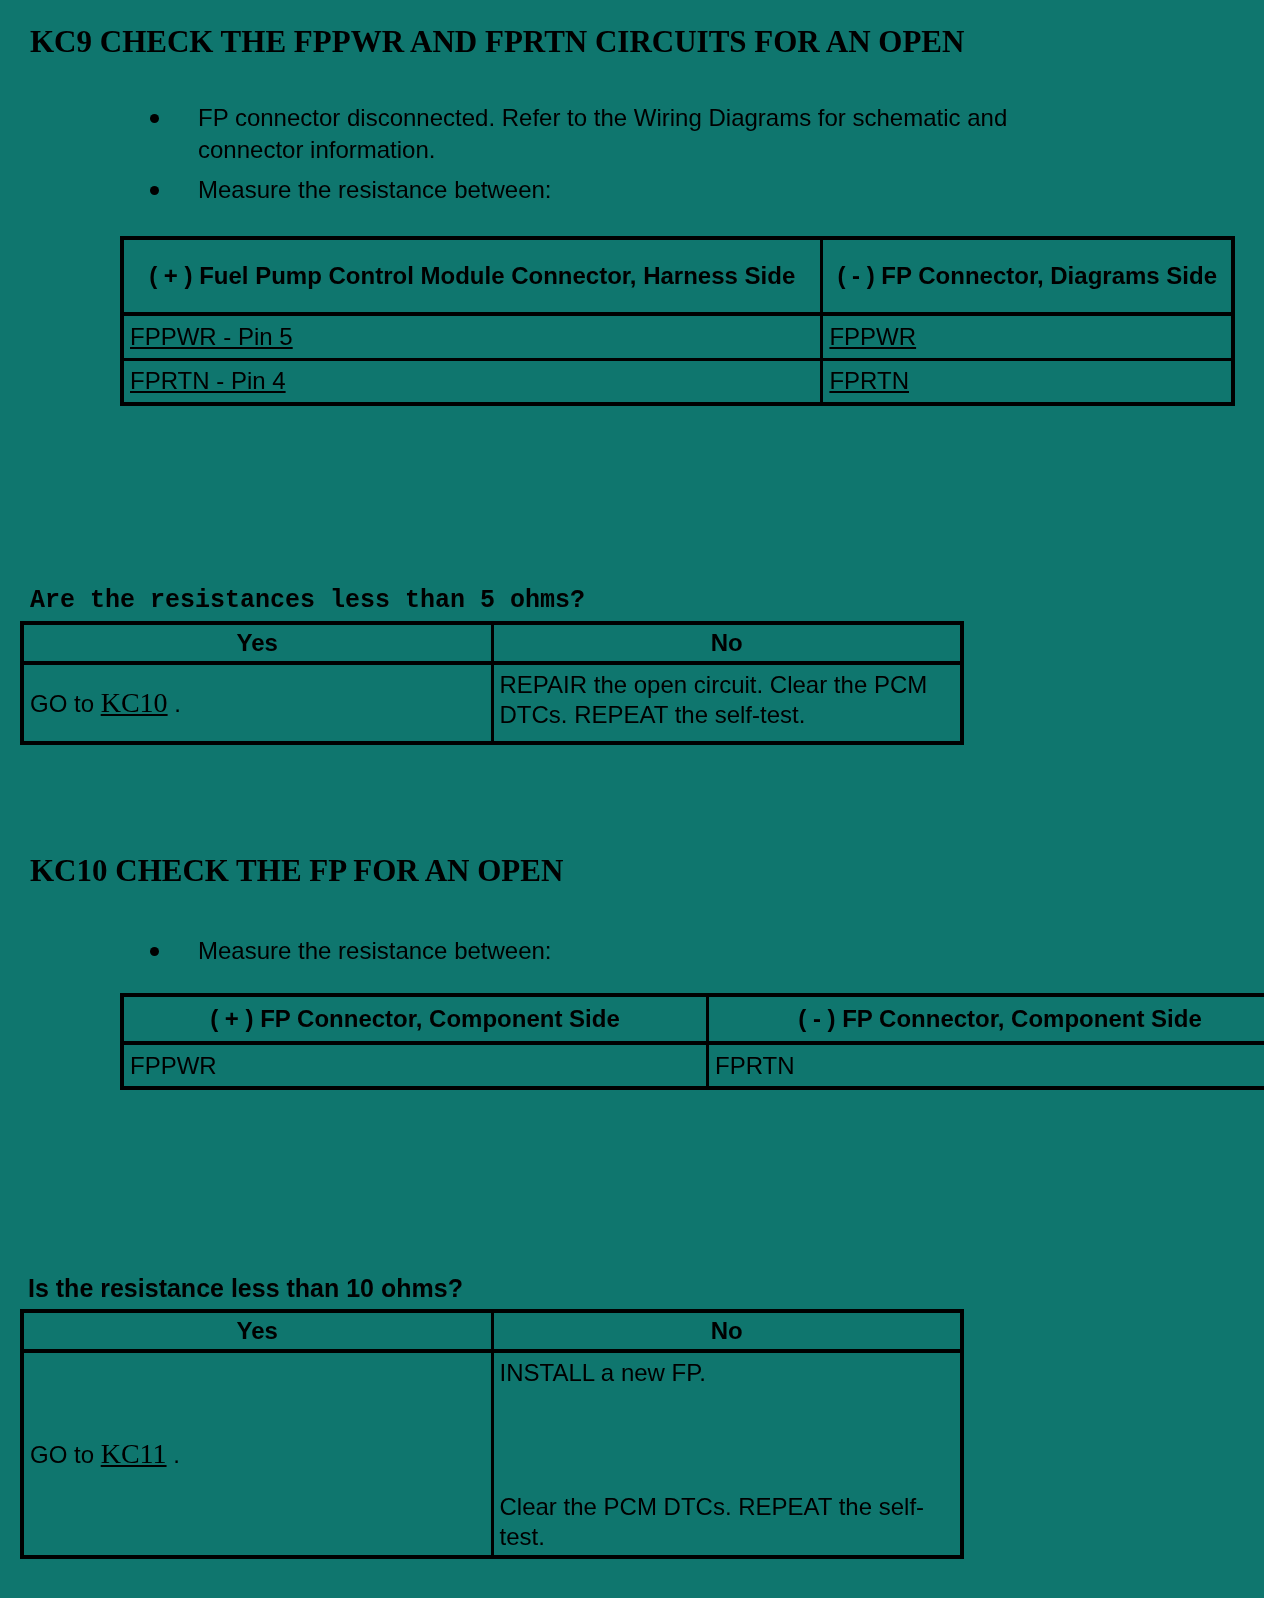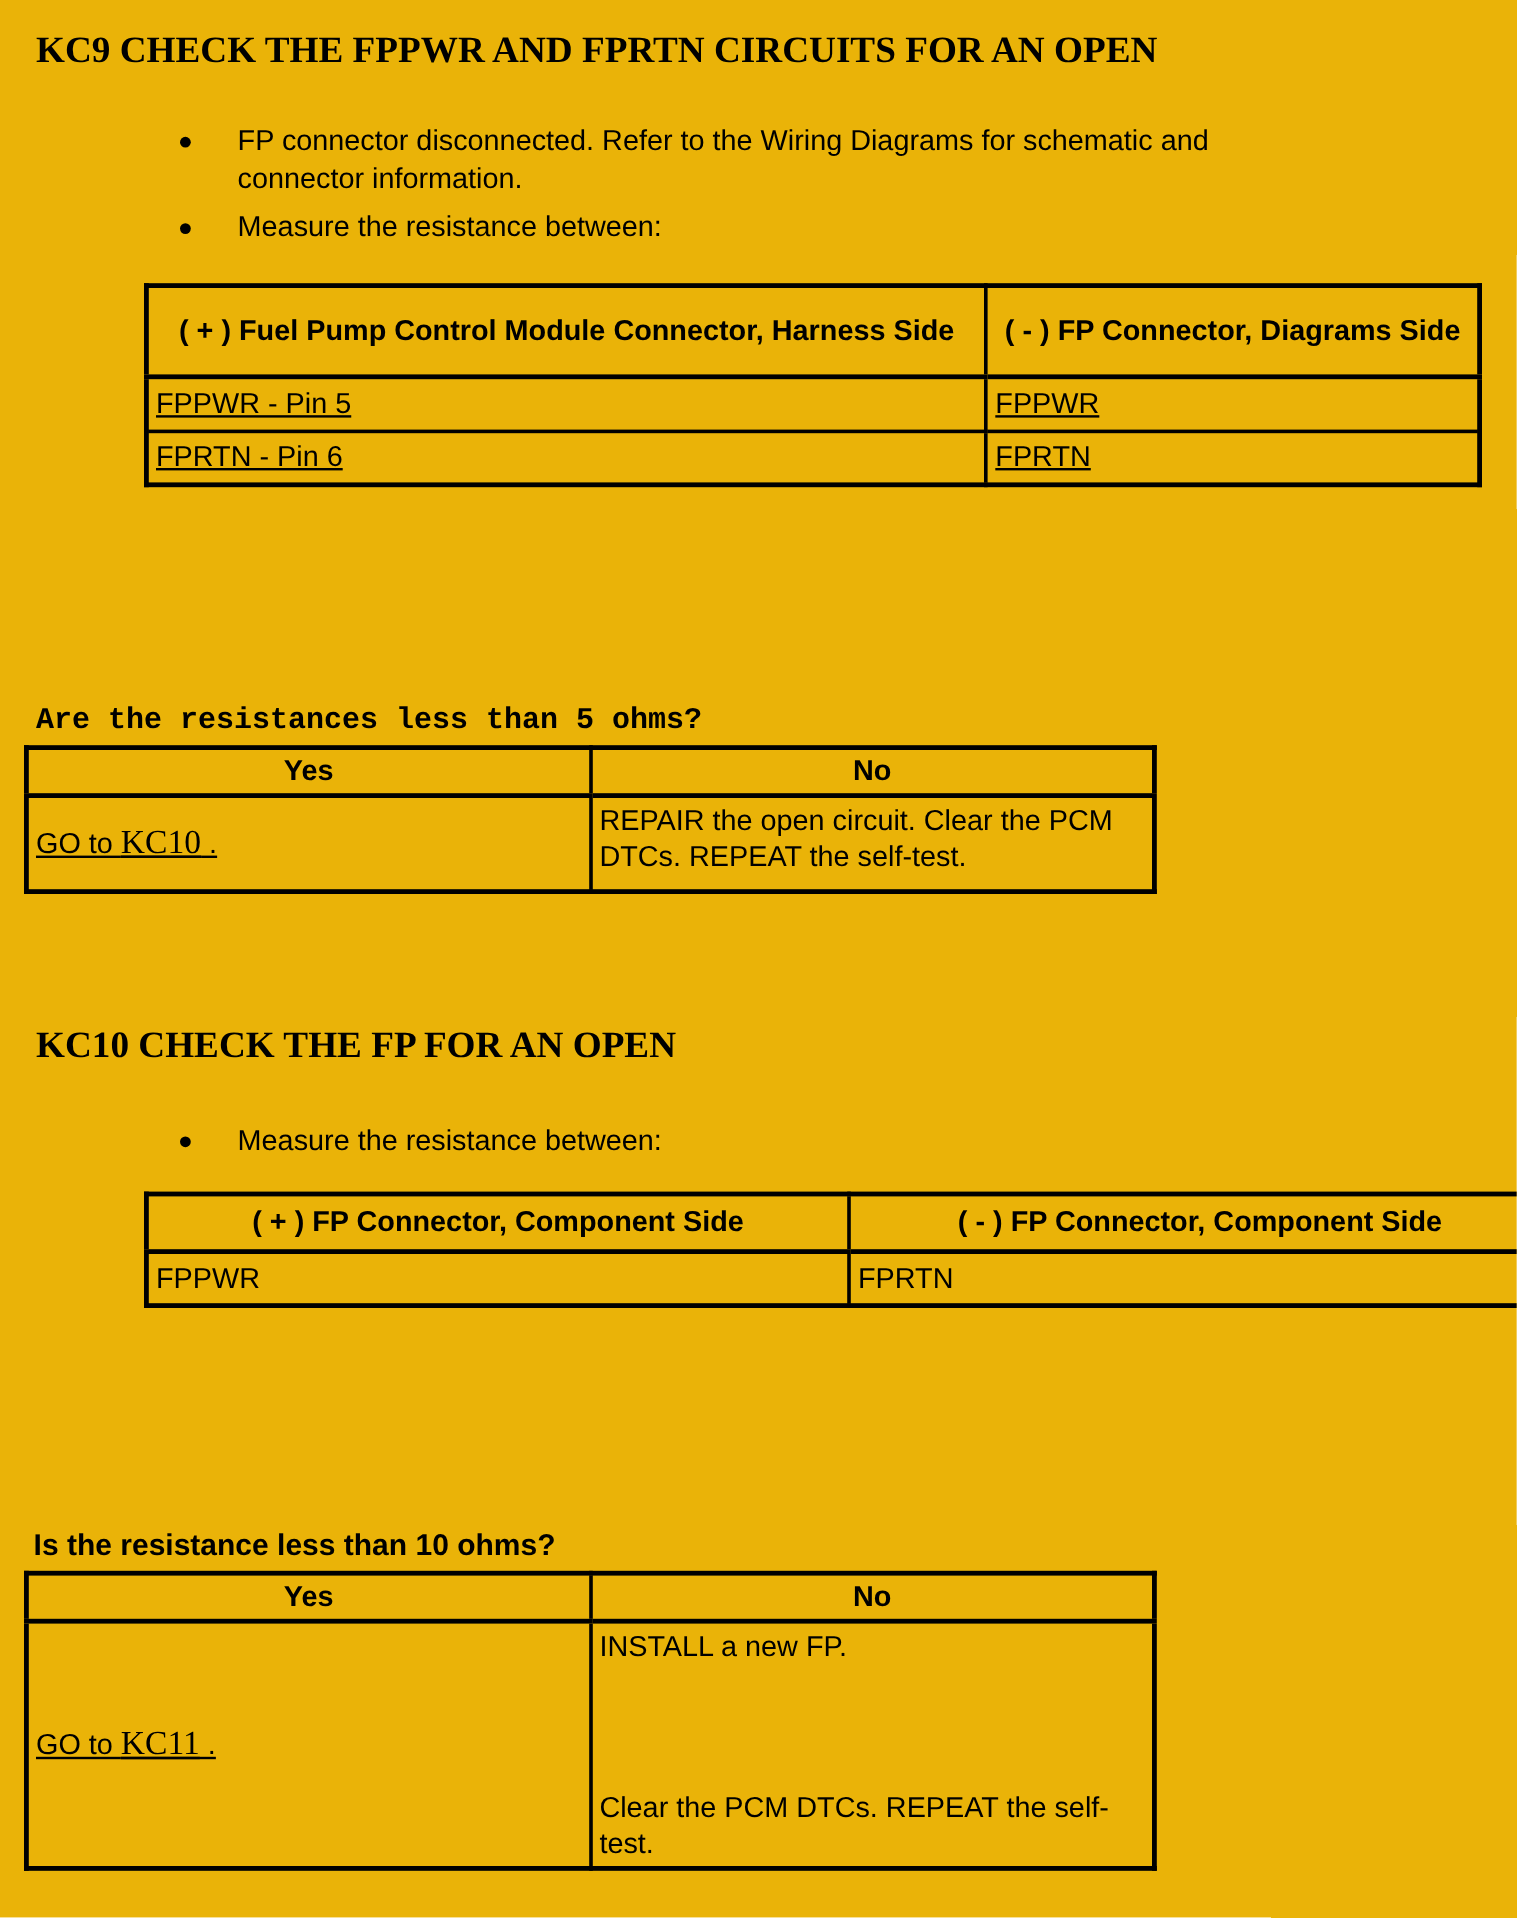--- a/index.html
+++ b/index.html
@@ -1,21 +1,21 @@
 <!DOCTYPE html>
 <html><head>
 <meta charset="utf-8">
 <style>
   * { margin: 0; padding: 0; box-sizing: border-box; }
   html, body { background: #ffffff; }
   .page {
     position: relative;
     width: 1264px;
     height: 1598px;
-    background: #eab308;
+    background: #0f766e;
     color: #000000;
     font-family: "Liberation Sans", sans-serif;
     overflow: hidden;
   }
   
   .section-heading {
     font-family: "Liberation Serif", serif;
     font-weight: bold;
     font-size: 31px;
     line-height: 36px;
@@ -85,21 +85,21 @@
     font-weight: bold;
     margin-left: 30px;
   }
   #kc9-question { margin-top: 180px; font-family: Liberation Mono, monospace; }
   #kc10-question { margin-top: 184px; margin-left: 28px; }
 
   .decision-table { width: 944px; margin-left: 20px; margin-top: 6px; }
   .decision-table th { height: 40px; }
   .decision-table-1 td { height: 80px; }
   .decision-table-2 td { height: 206px; }
-  .decision-table td.yes-cell { vertical-align: middle; text-decoration: underline; }
+  .decision-table td.yes-cell { vertical-align: middle; }
   .decision-table td.no-cell { vertical-align: top; }
   .no-cell p { max-width: 515px; margin-top: 2px; }
   .no-stack {
     display: flex;
     flex-direction: column;
     justify-content: space-between;
     height: 196px;
   }
   .no-stack p { max-width: 505px; }
 
@@ -134,21 +134,21 @@
         <th>( + ) Fuel Pump Control Module Connector, Harness Side</th>
         <th>( - ) FP Connector, Diagrams Side</th>
       </tr>
     </thead>
     <tbody>
       <tr>
         <td>FPPWR - Pin 5</td>
         <td>FPPWR</td>
       </tr>
       <tr>
-        <td>FPRTN - Pin 6</td>
+        <td>FPRTN - Pin 4</td>
         <td>FPRTN</td>
       </tr>
     </tbody>
   </table>
 
   <div id="kc9-question" class="question">Are the resistances less than 5 ohms?</div>
 
   <table class="decision-table decision-table-1">
     <colgroup>
         <col style="width:50%">

